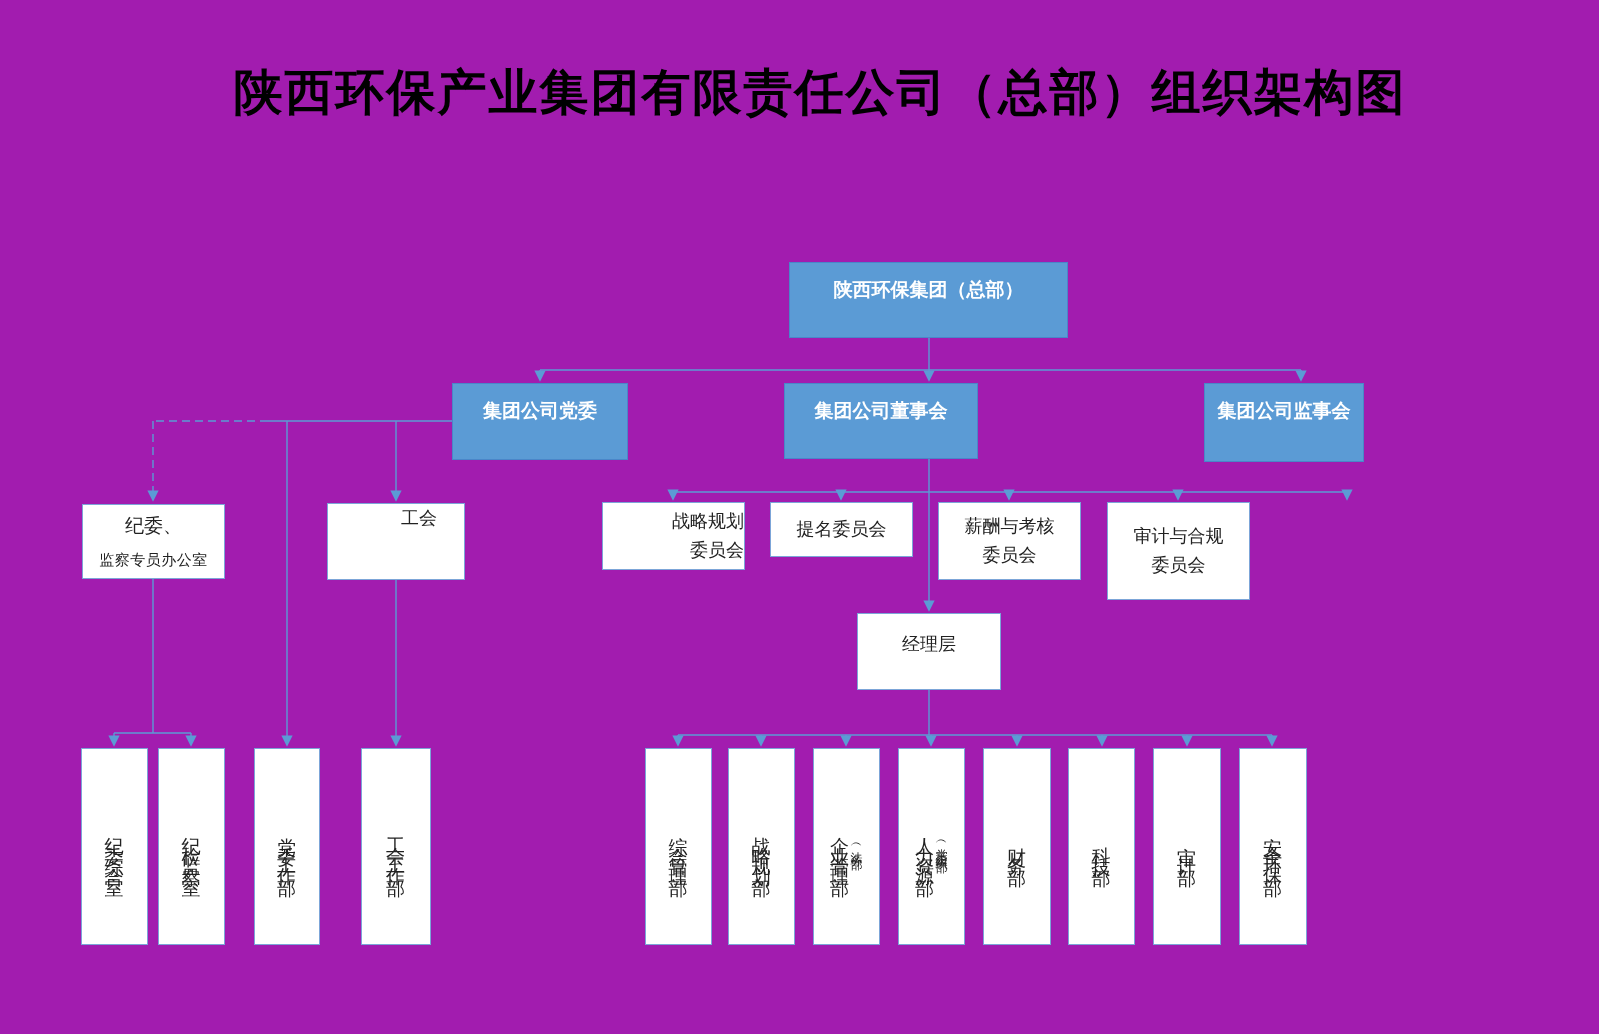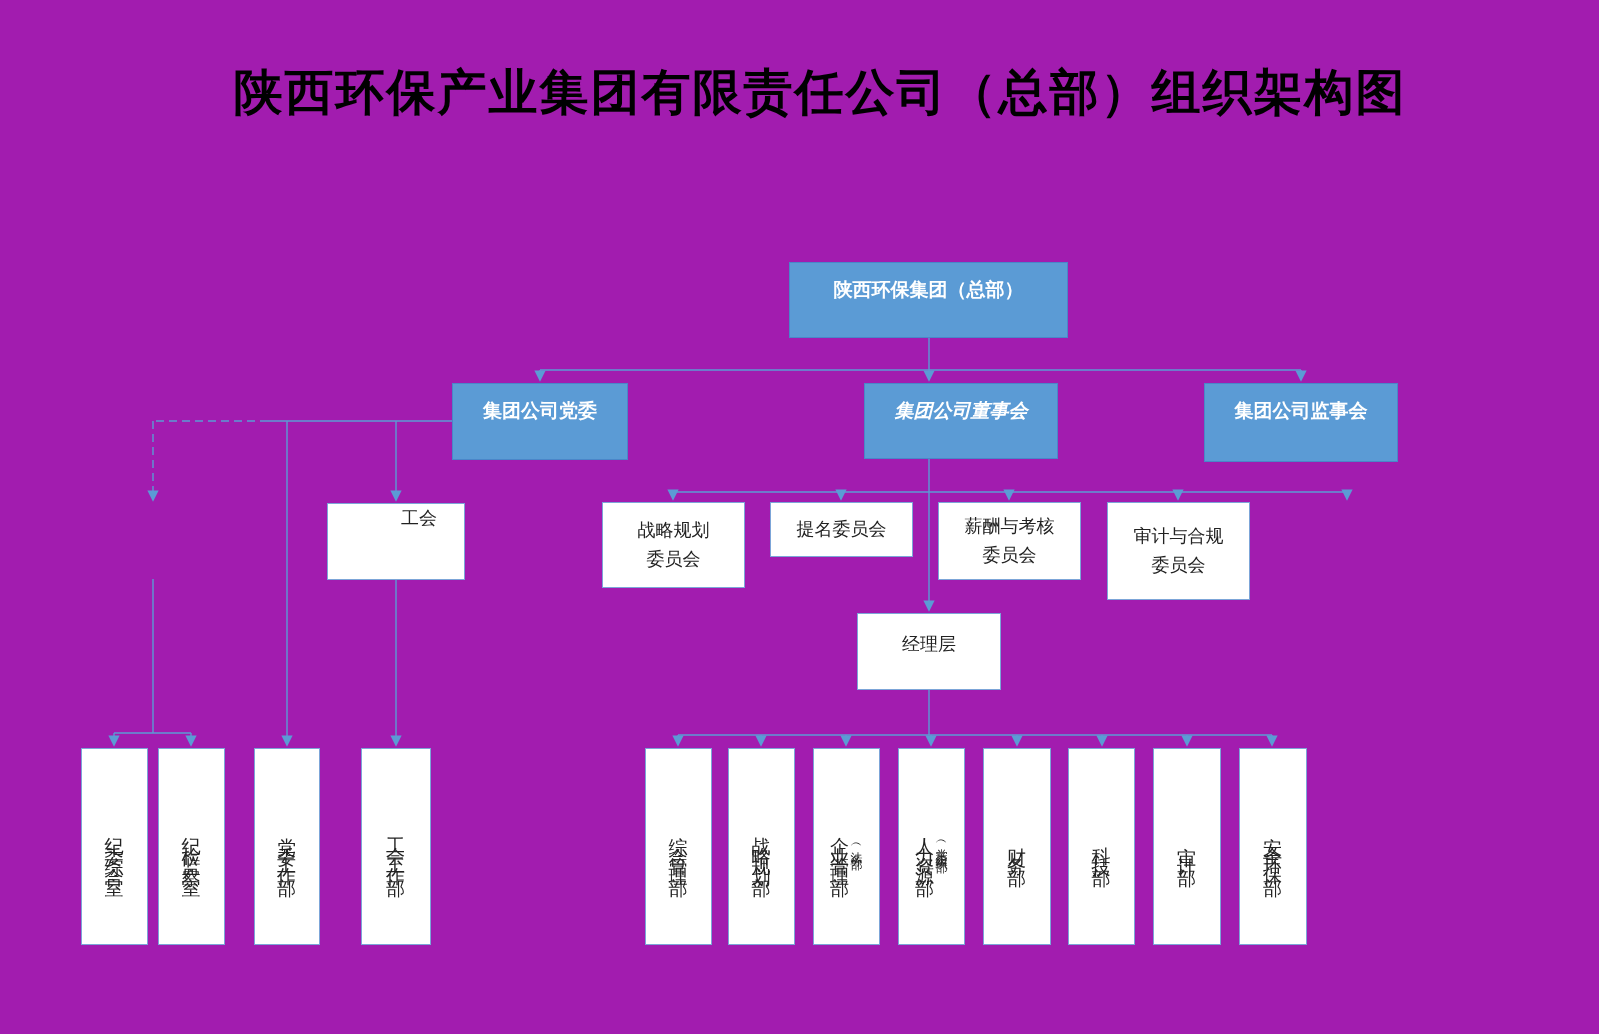--- a/index.html
+++ b/index.html
@@ -89,35 +89,39 @@
 
   <div class="box blue" style="left:789px;top:262px;width:279px;height:76px;">
     <span class="pad"></span>
     <span>陕西环保集团（总部）</span>
   </div>
 
   <div class="box blue" style="left:452px;top:383px;width:176px;height:77px;">
     <span class="pad"></span>
     <span>集团公司党委</span>
   </div>
-  <div class="box blue" style="left:864px;top:383px;width:194px;height:76px;font-style:italic;">
+  <div class="box blue" style="left:784px;top:383px;width:194px;height:76px;">
     <span class="pad"></span>
     <span>集团公司董事会</span>
   </div>
-  <div class="box blue" style="left:1204px;top:383px;width:194px;height:79px;">
+  <div class="box blue" style="left:1204px;top:383px;width:160px;height:79px;">
     <span class="pad"></span>
     <span>集团公司监事会</span>
   </div>
 
+  <div class="box white" style="left:82px;top:504px;width:143px;height:75px;justify-content:space-evenly;">
+    <span class="office-line1">纪委、</span>
+    <span class="office-line2">监察专员办公室</span>
+  </div>
   <div class="box white union-box" style="left:327px;top:503px;width:138px;height:77px;">
 
     <span>工会</span>
   </div>
 
-  <div class="box white" style="left:602px;top:502px;width:143px;height:86px;">
+  <div class="box white" style="left:602px;top:502px;width:143px;height:68px;align-items:flex-end;">
     <span>战略规划</span>
     <span>委员会</span>
   </div>
   <div class="box white" style="left:770px;top:502px;width:143px;height:55px;">
     <span>提名委员会</span>
 
   </div>
   <div class="box white" style="left:938px;top:502px;width:143px;height:78px;font-family:Liberation Serif, serif;">
     <span>薪酬与考核</span>
     <span>委员会</span>

